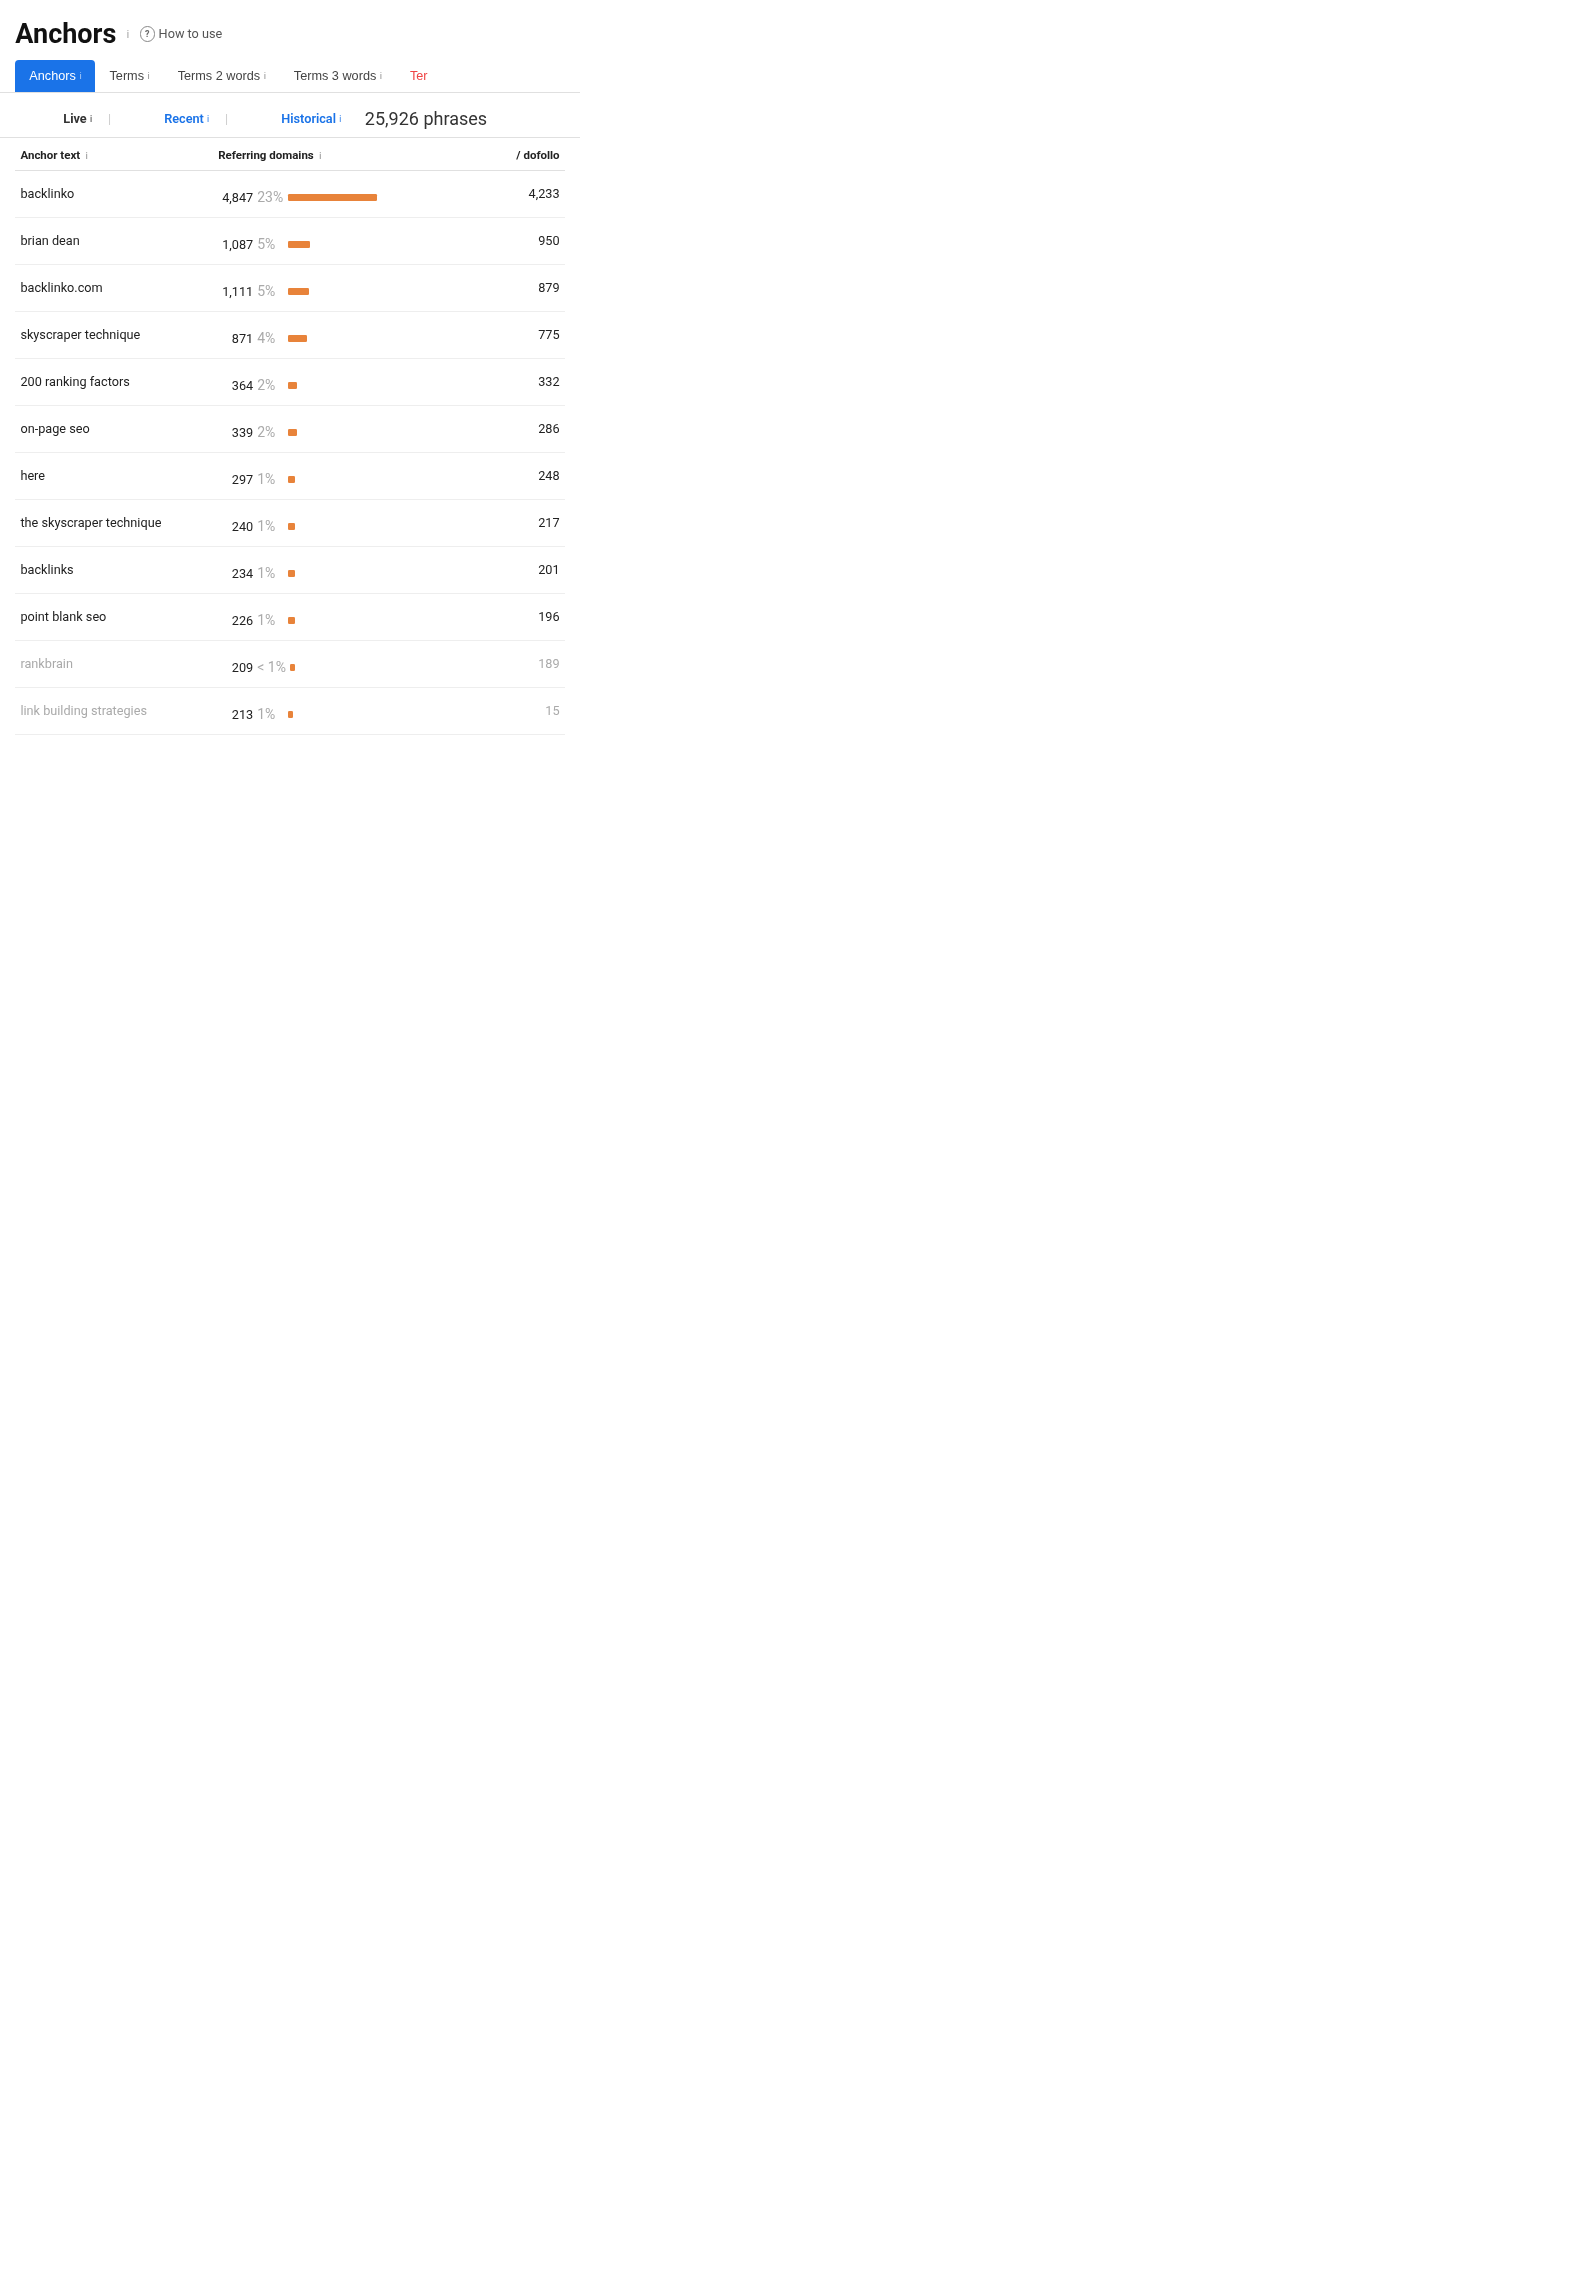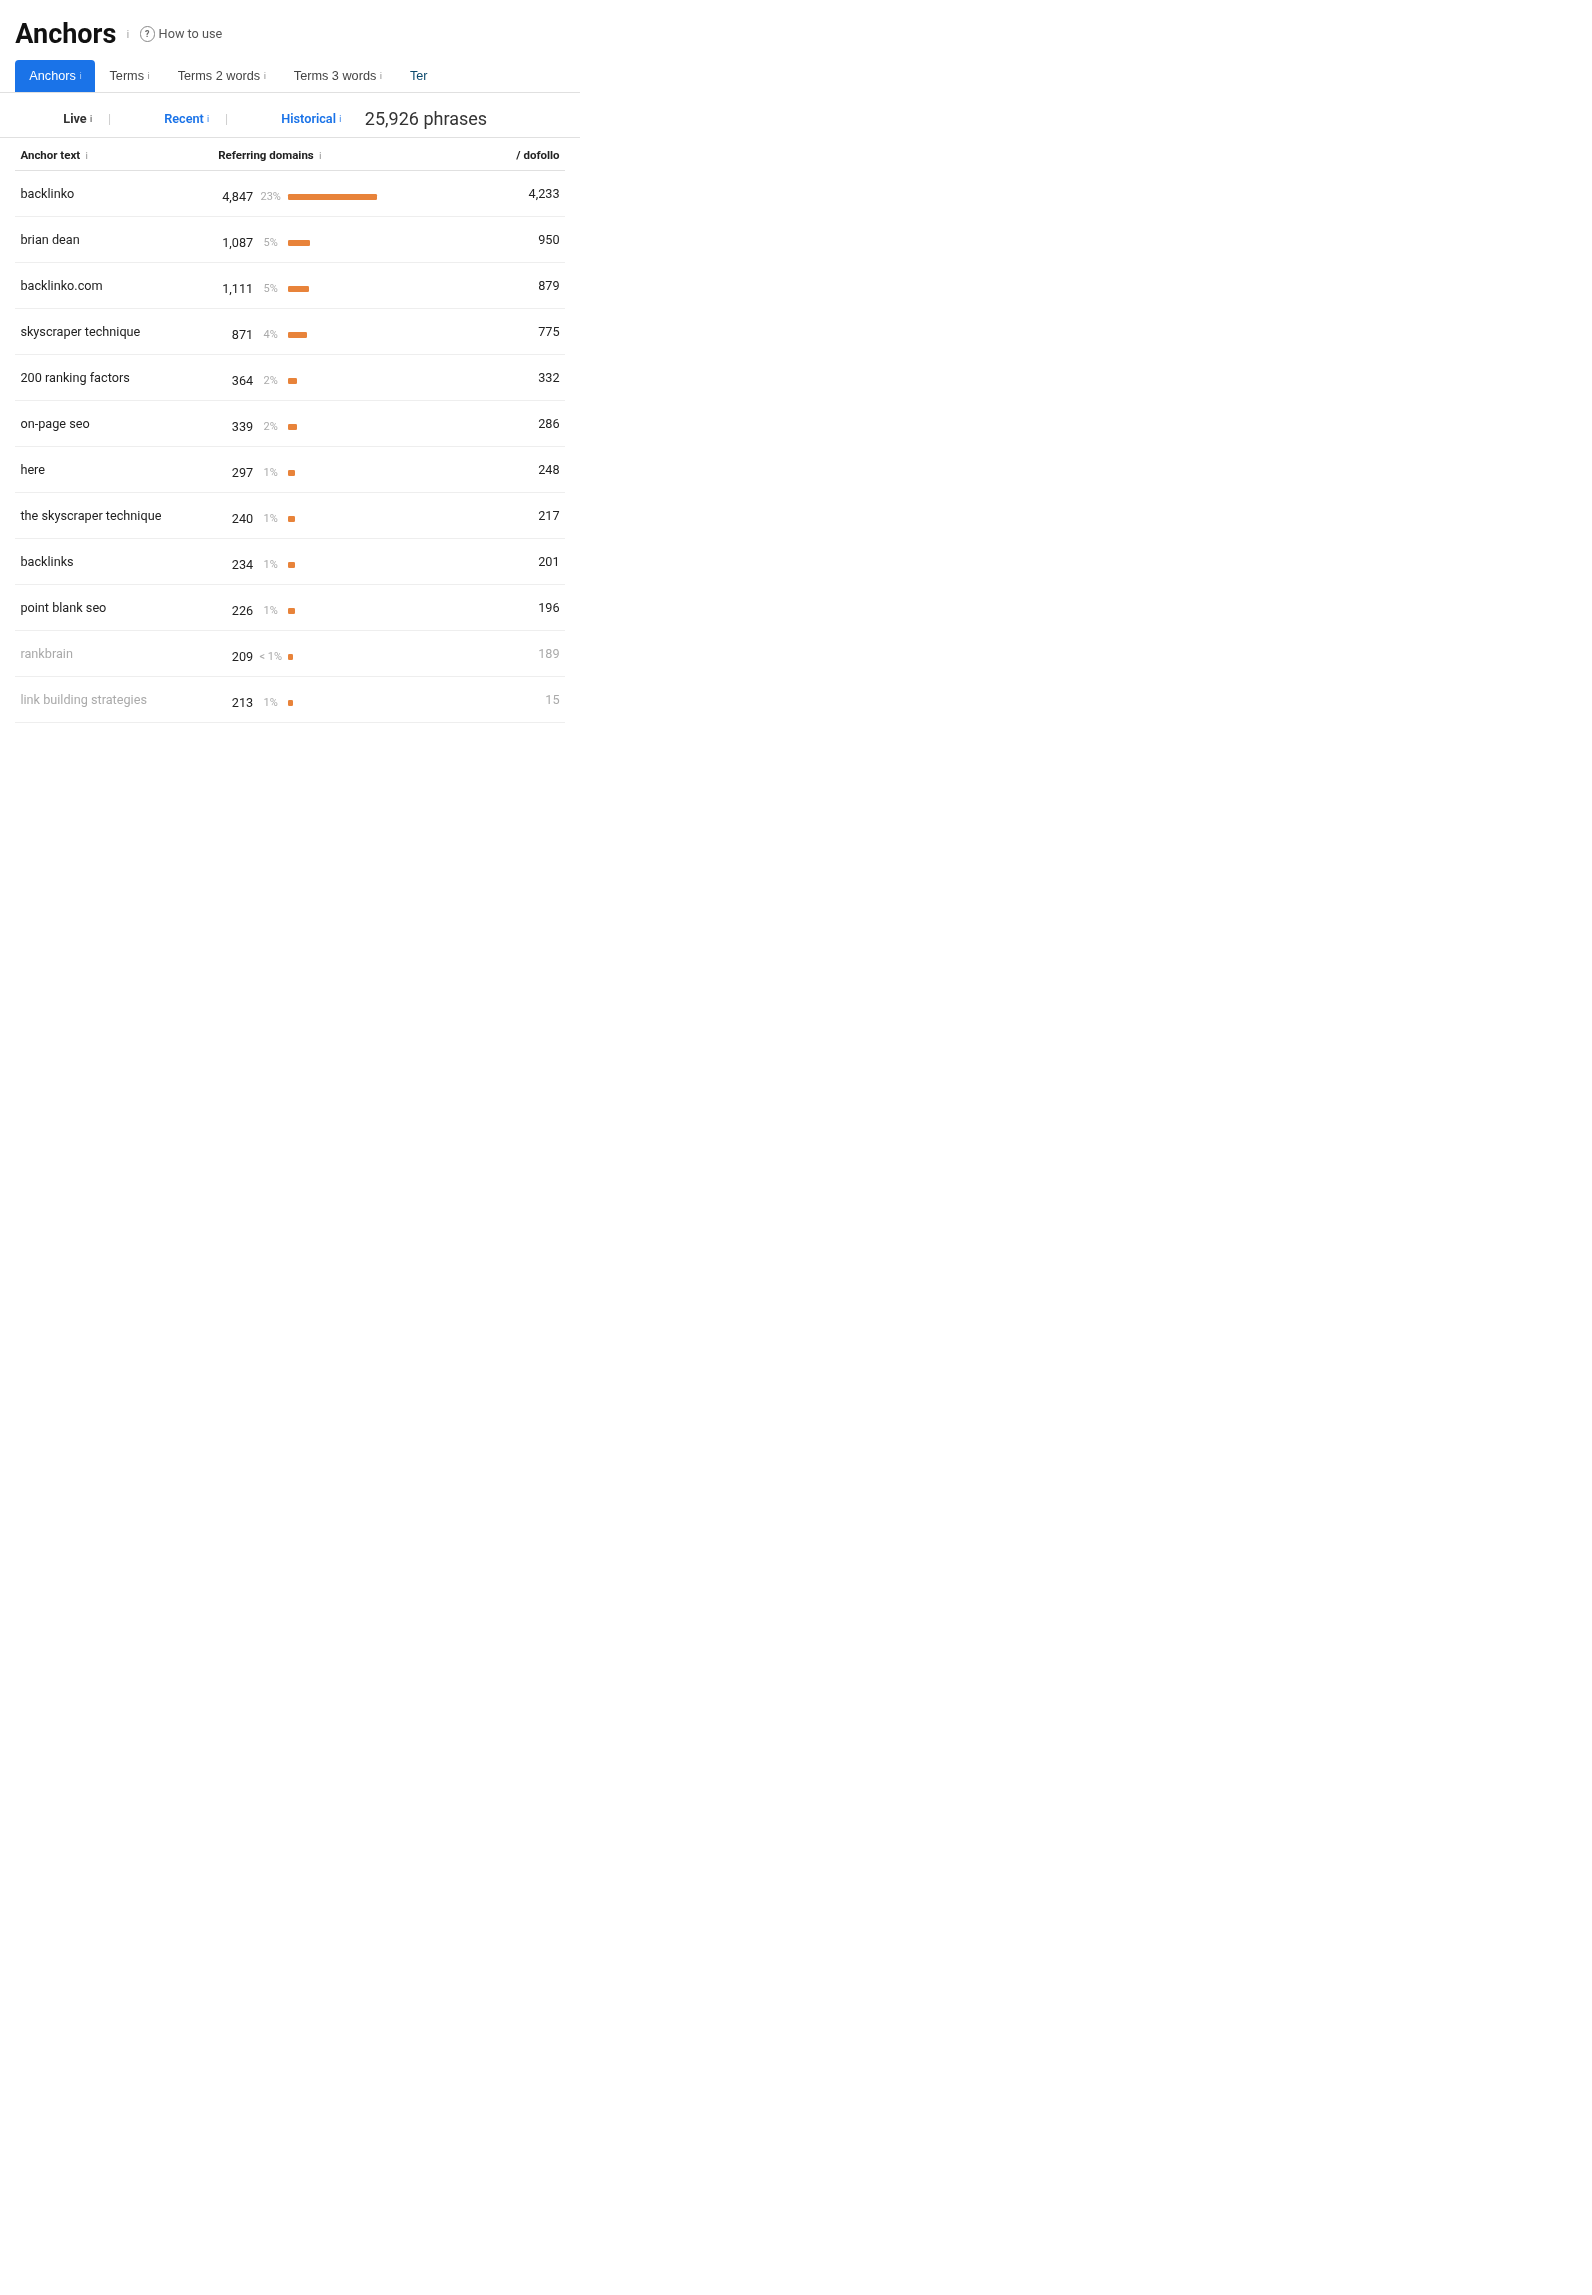--- a/index.html
+++ b/index.html
@@ -78,21 +78,21 @@
     }
     .tab-item.active {
       background: #1a73e8;
       color: #fff;
     }
     .tab-info {
       font-size: 8.3px;
       opacity: 0.7;
     }
     .tab-item.partial {
-      color: #0c4a6e;
+      color: #ef4444;
       overflow: hidden;
       max-width: 45px;
     }
 
     
     .sub-nav {
       padding: 15.3px 15.3px 7.6px 15.3px;
       display: flex;
       align-items: center;
       gap: 0;
@@ -176,24 +176,23 @@
       gap: 4px;
       margin-top: 7px;
     }
     .ref-num {
       font-size: 12.7px;
       color: #222;
       min-width: 35px;
       text-align: right;
     }
     .ref-pct {
-      font-size: 11px;
+      font-size: 14px;
       color: #aaa;
       min-width: 27px;
-      text-align: center;
     }
     .bar-container {
       flex: 1;
       height: 6.4px;
       background: transparent;
       display: flex;
       align-items: center;
     }
     .bar {
       height: 6.4px;

